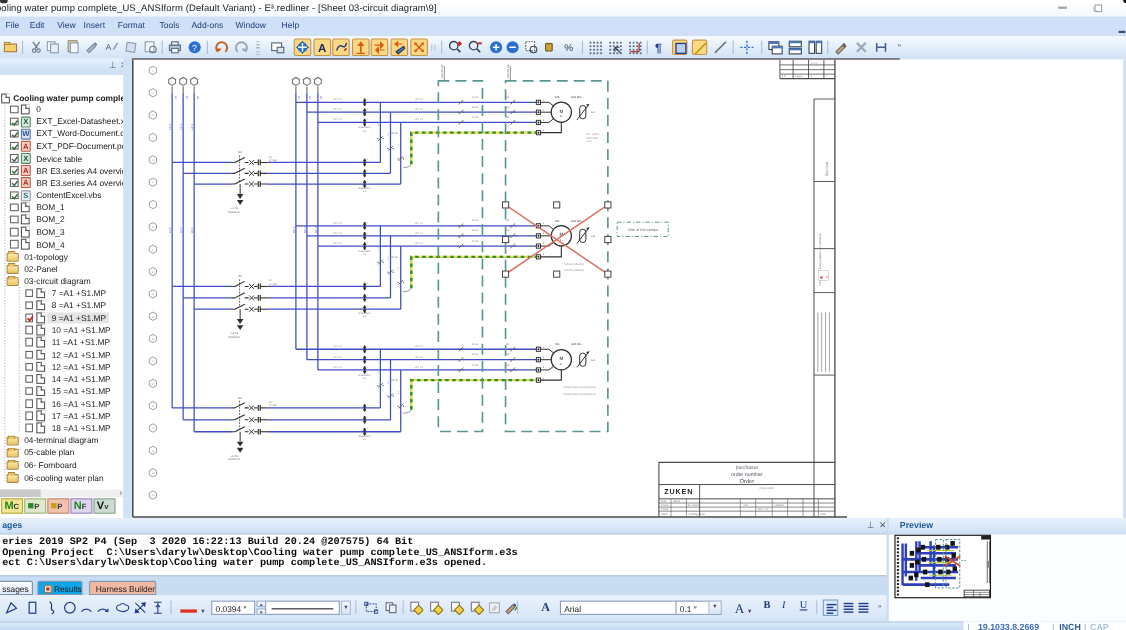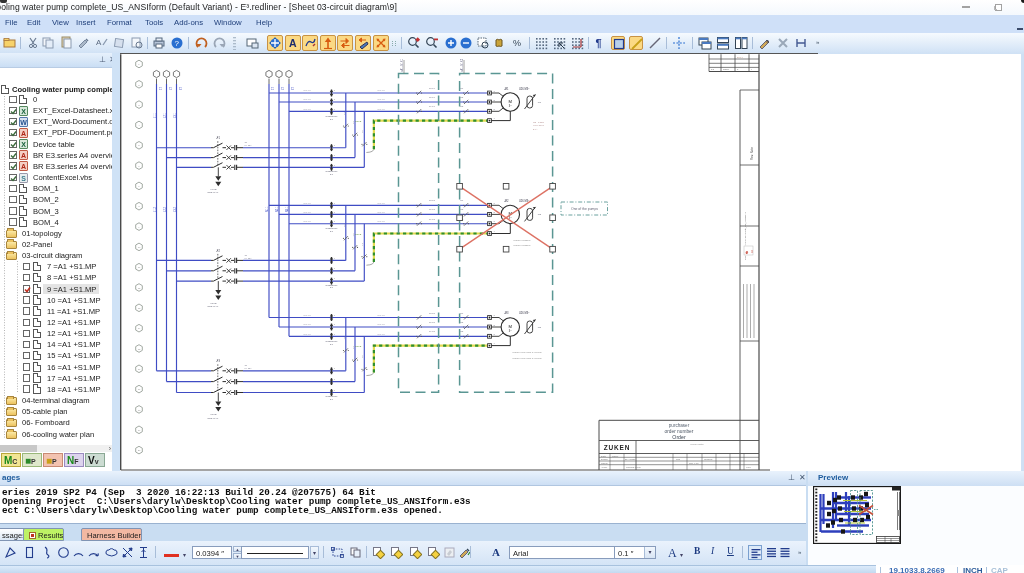--- a/index.html
+++ b/index.html
@@ -1162,21 +1162,21 @@
     <div id="msghead" class="abs">
       <span style="position:absolute;left:2px;top:2px;font-size:8px;color:#1c5a9c;font-weight:bold">ages</span>
       <span style="position:absolute;left:788px;top:2px;font-size:8px;color:#44566e">⊥</span>
       <span style="position:absolute;left:799px;top:2px;font-size:8px;color:#44566e">✕</span>
     </div>
     <div id="msgbody" class="abs"></div>
     <div id="msgtext" class="abs">eries 2019 SP2 P4 (Sep  3 2020 16:22:13 Build 20.24 @207575) 64 Bit
 Opening Project  C:\Users\darylw\Desktop\Cooling water pump complete_US_ANSIform.e3s
 ect C:\Users\darylw\Desktop\Cooling water pump complete_US_ANSIform.e3s opened.</div>
     <div class="dtab abs" style="left:-4px;width:34px;background:linear-gradient(#ffffff,#dce8f5)">ssages</div>
-    <div class="dtab abs" style="left:23px;width:41px;background:#bef264"><span style="display:inline-block;width:7px;height:7px;background:#fff;border:1px solid #a06a2a;margin-right:2px;vertical-align:-1px"><span style="display:block;width:3px;height:3px;background:#c03020;margin:1px auto 0"></span></span>Results</div>
+    <div class="dtab abs" style="left:34px;width:41px;background:#0ea5e9"><span style="display:inline-block;width:7px;height:7px;background:#fff;border:1px solid #a06a2a;margin-right:2px;vertical-align:-1px"><span style="display:block;width:3px;height:3px;background:#c03020;margin:1px auto 0"></span></span>Results</div>
     <div class="dtab abs" style="left:81px;width:61px;background:#f2b8a2">Harness Builder</div>
     <div id="btoolbar" class="abs">
       <div class="abs" style="left:4px;top:5px">
         <svg width="13" height="13" viewBox="0 0 13 13">
           <path d="M2 11 L6 2 L11 7 Z" fill="none" stroke="#223c8c" stroke-width="1.1"></path>
         </svg>
       </div>
       <div class="abs" style="left:23px;top:5px">
         <svg width="13" height="13" viewBox="0 0 13 13">
           <rect x="3.5" y="1.5" width="6" height="10" fill="none" stroke="#223c8c" stroke-width="1.1"></rect>

